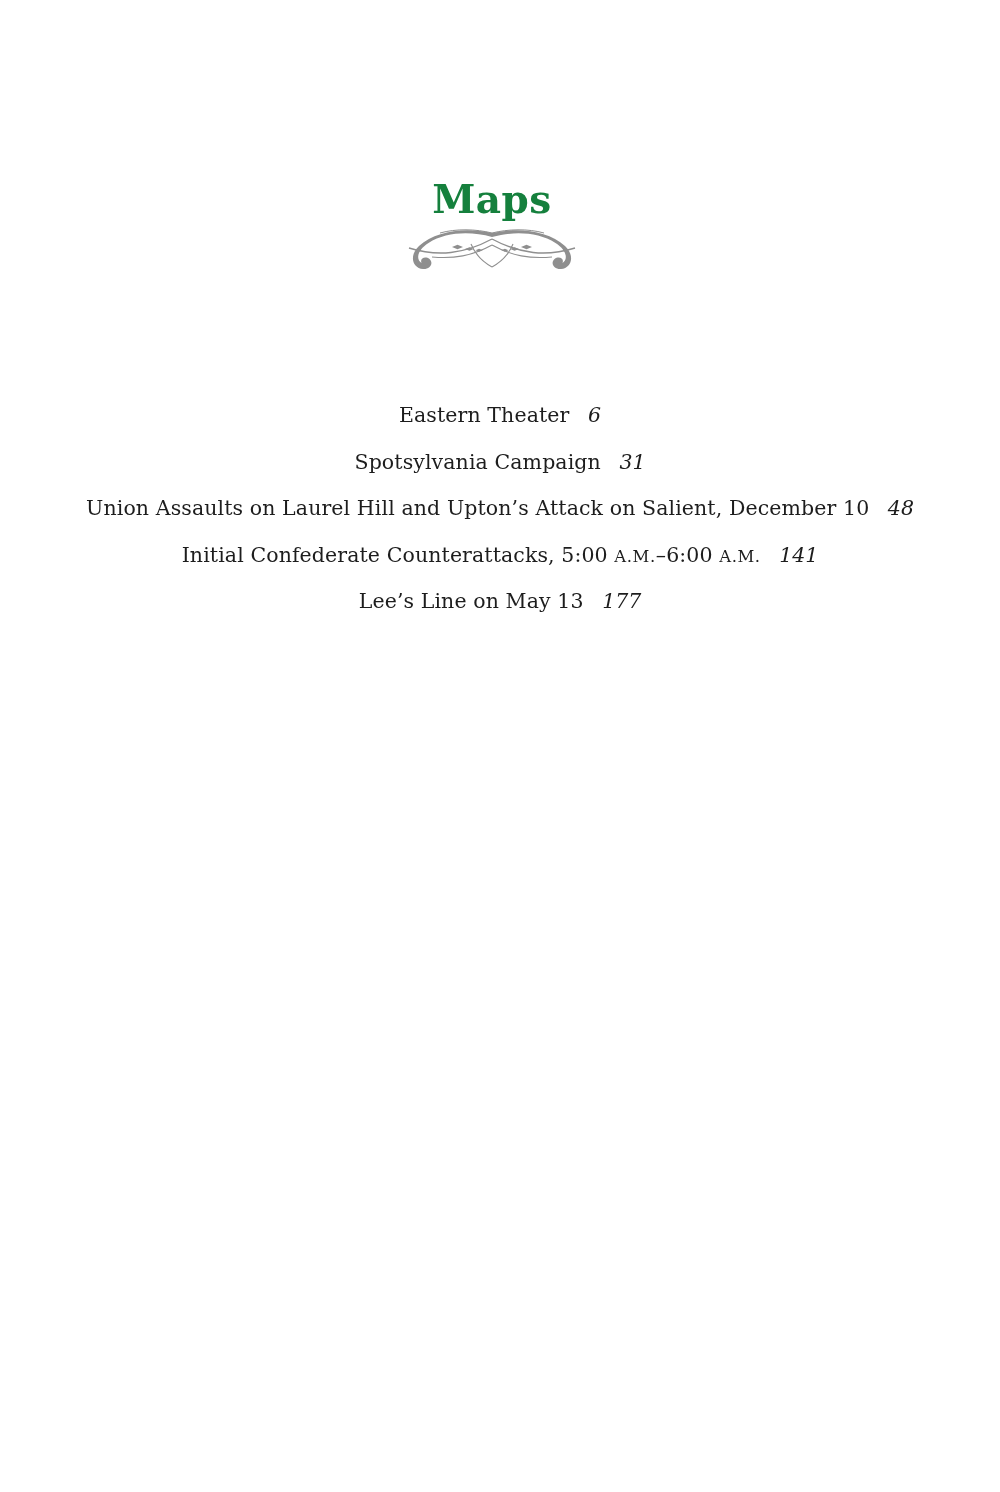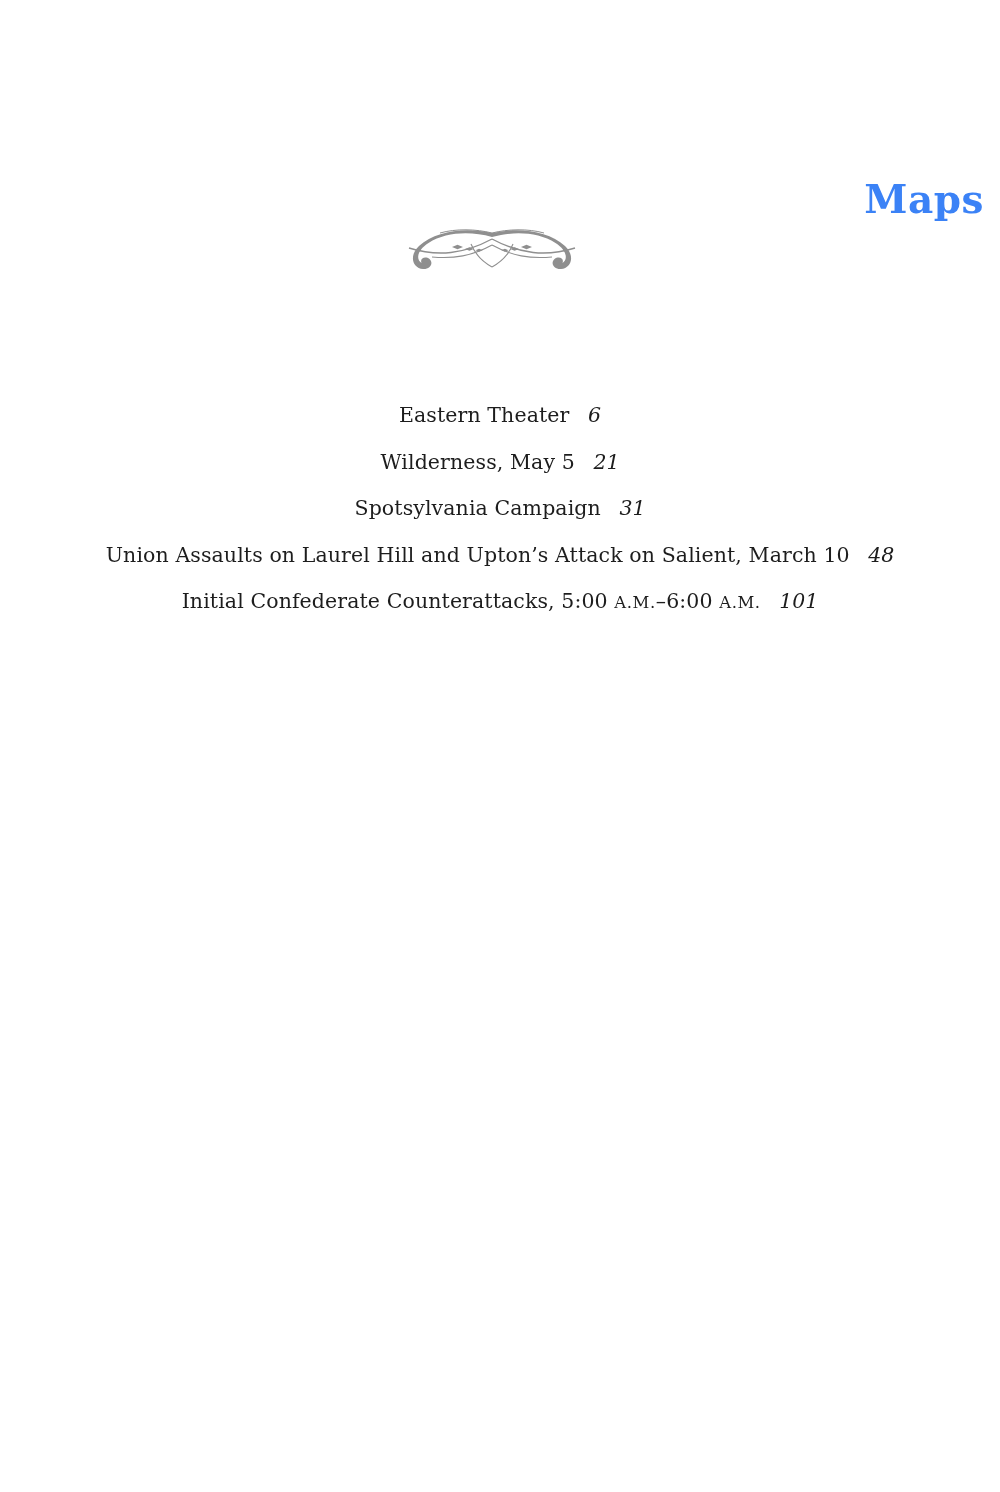--- a/index.html
+++ b/index.html
@@ -14,26 +14,26 @@
     background: #ffffff;
     overflow: hidden;
     font-family: "DejaVu Serif", serif;
   }
   .page-title {
     position: absolute;
     top: 176px;
     left: 0;
     width: 984px; 
     margin: 0;
-    text-align: right;
+    text-align: center;
     font-family: "DejaVu Serif", serif;
     font-weight: bold;
     font-size: 39px;
     letter-spacing: 0.5px;
-    color: #3b82f6;
+    color: #15803d;
   }
   .ornament-wrap {
     position: absolute;
     top: 226px;
     left: 0;
     width: 984px;
     text-align: center;
   }
   .ornament-wrap svg {
     display: inline-block;
@@ -93,40 +93,40 @@
       <use href="#flourish-half" transform="translate(172,0) scale(-1,1)"></use>
     </svg>
   </div>
 
   <div class="maps-list">
     <div class="entry">
       <span class="entry-title">Eastern Theater</span>
       <span class="entry-page">6</span>
     </div>
 
-    <div class="entry">
-      <span class="entry-title">Wilderness, May 5</span>
-      <span class="entry-page">21</span>
-    </div>
 
 
     <div class="entry">
       <span class="entry-title">Spotsylvania Campaign</span>
       <span class="entry-page">31</span>
     </div>
 
     <div class="entry">
-      <span class="entry-title">Union Assaults on Laurel Hill and Upton’s Attack on Salient, March 10</span>
+      <span class="entry-title">Union Assaults on Laurel Hill and Upton’s Attack on Salient, December 10</span>
       <span class="entry-page">48</span>
     </div>
 
 
     <div class="entry">
       <span class="entry-title">Initial Confederate Counterattacks, 5:00 <span class="sc">A.M.</span>–6:00 <span class="sc">A.M.</span></span>
-      <span class="entry-page">101</span>
+      <span class="entry-page">141</span>
     </div>
 
 
 
 
+    <div class="entry">
+      <span class="entry-title">Lee’s Line on May 13</span>
+      <span class="entry-page">177</span>
+    </div>
   </div>
 
 </div>
 
 </body></html>

